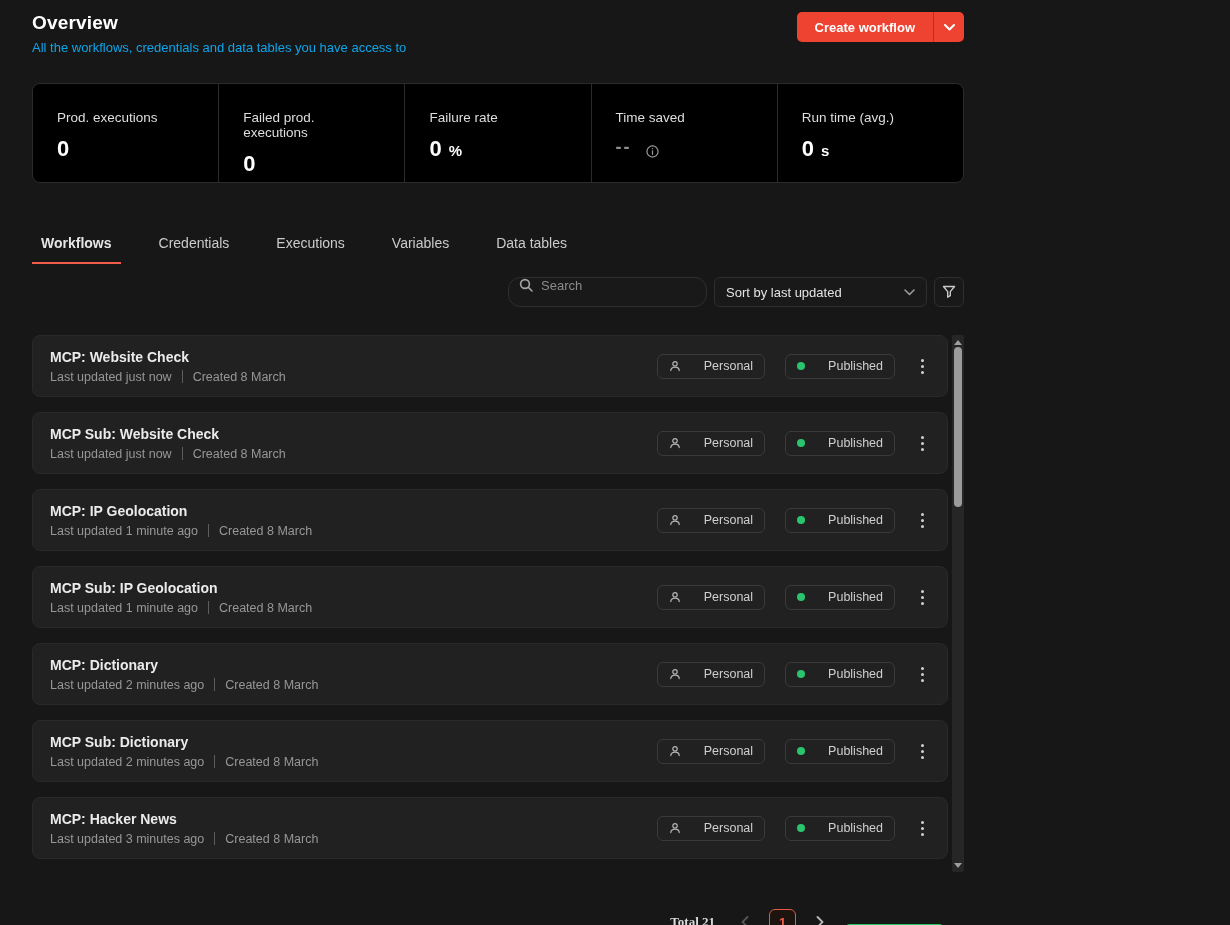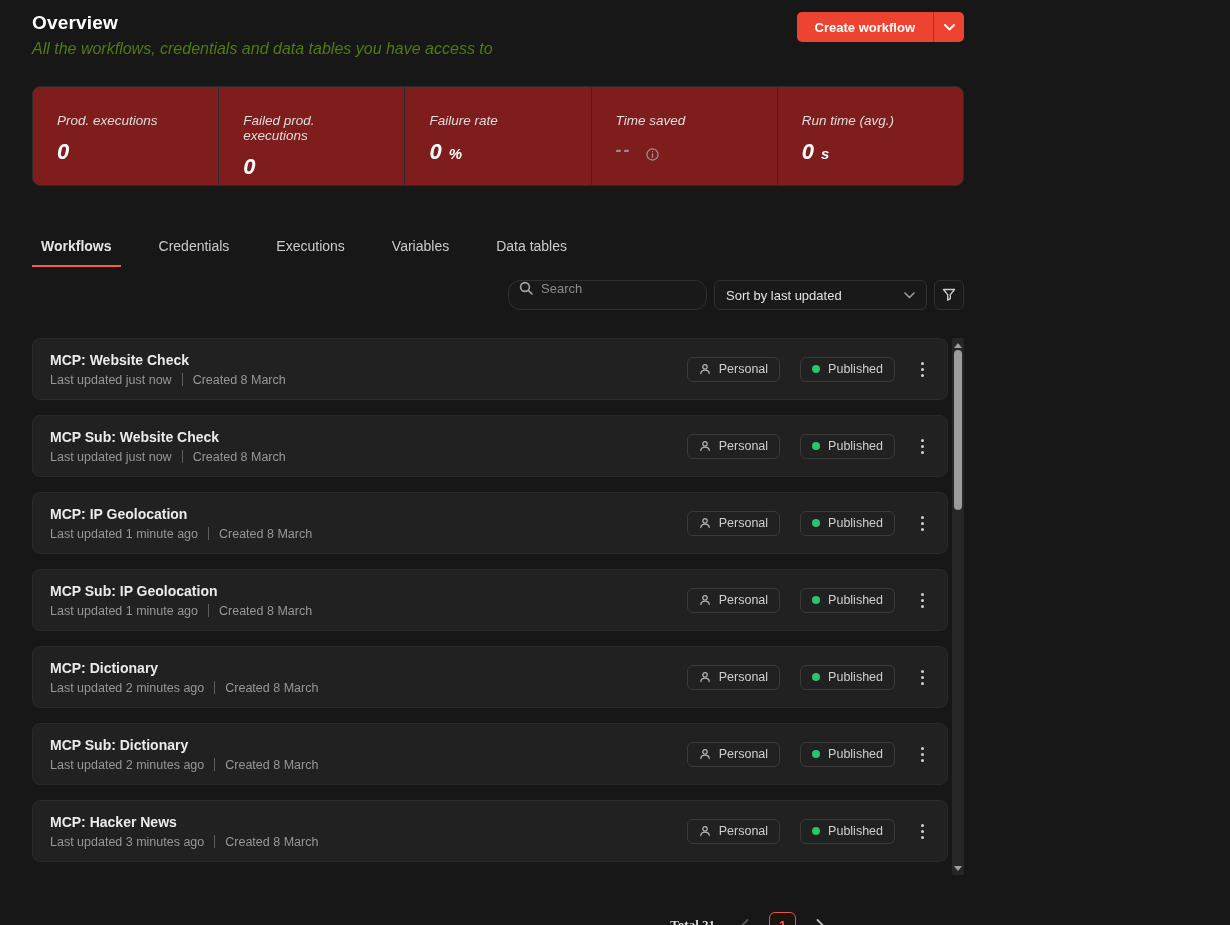--- a/index.html
+++ b/index.html
@@ -8,27 +8,27 @@
     background:#171717;
     font-family:"Liberation Sans", sans-serif;
     color:#ececec;
     overflow:hidden;
   }
   .page { width:982px; height:925px; position:relative; }
 
   
   .header { display:flex; justify-content:space-between; align-items:flex-start; padding:12px 18px 0 32px; }
   .page-title { font-size:19px; font-weight:700; color:#ffffff; letter-spacing:.2px; }
-  .page-subtitle { font-size:16px; color:#4d7c0f; margin-top:6px;font-style:italic; }
+  .page-subtitle { font-size:13px; color:#0ea5e9; margin-top:6px; }
   .create-btn { display:flex; height:30px; border-radius:5px; overflow:hidden; cursor:pointer; }
   .create-btn .main { background:#ee4331; color:#fff; font-size:13px; font-weight:700; display:flex; align-items:center; padding:0 18px; }
   .create-btn .caret { background:#ee4331; width:31px; display:flex; align-items:center; justify-content:center; border-left:1px solid rgba(0,0,0,.25); color:#fff; }
 
   
-  .stats { display:flex; margin:28px 18px 0 32px; height:100px; background:#7f1d1d; border:1px solid #2b2b2b; border-radius:8px;font-style:italic; }
+  .stats { display:flex; margin:28px 18px 0 32px; height:100px; background:#000000; border:1px solid #2b2b2b; border-radius:8px; }
   .stat-card { flex:1; padding:26px 24px 0 24px; }
   .stat-card + .stat-card { border-left:1px solid #2b2b2b; }
   .stat-label { font-size:13.5px; color:#dedede; }
   .stat-value-row { margin-top:13px; display:flex; align-items:flex-end; gap:7px; }
   .stat-value { font-size:22px; font-weight:700; color:#ffffff; line-height:1; }
   .stat-suffix { font-size:15px; font-weight:700; color:#ffffff; line-height:1.2; }
   .stat-value.muted { color:#8f8f8f; font-size:18px; letter-spacing:2px; }
   .info-icon { color:#9a9a9a; display:flex; margin-bottom:-2px; cursor:pointer; }
 
   
@@ -50,21 +50,21 @@
   
   .list-region { display:flex; margin:28px 18px 0 32px; height:537px; }
   .rows { flex:1; margin-right:4px; }
   .wf-card { height:62px; background:#212121; border:1px solid #292929; border-radius:8px; margin-bottom:15px; display:flex; align-items:center; justify-content:space-between; padding:0 17px 0 17px; cursor:pointer; }
   .wf-card:last-child { margin-bottom:0; }
   .wf-left { display:flex; flex-direction:column; gap:5px; }
   .wf-title { font-size:14px; font-weight:700; color:#ebebeb; }
   .wf-meta { display:flex; align-items:flex-start; font-size:12.5px; color:#979797; }
   .meta-divider { width:1px; height:13px; background:#5d5d5d; margin:0 10px; display:inline-block; }
   .wf-right { display:flex; align-items:center; gap:20px; }
-  .badge { height:25px; border:1px solid #3a3a3a; border-radius:6px; display:flex; align-items:center; gap:8px; padding:0 11px; font-size:12.5px; color:#cfcfcf; background:transparent; }
+  .badge { height:25px; border:1px solid #3a3a3a; border-radius:6px; display:flex; align-items:center; gap:23px; padding:0 11px; font-size:12.5px; color:#cfcfcf; background:transparent; }
   .person-icon { color:#b5b5b5; display:flex; }
   .status-dot { width:8px; height:8px; border-radius:50%; }
   .kebab { display:flex; flex-direction:column; gap:3px; padding:4px 6px; cursor:pointer; }
   .kebab i { width:3px; height:3px; border-radius:50%; background:#d2d2d2; display:block; }
 
   
   .scrollbar { width:12px; background:#262626; border-radius:2px; position:relative; }
   .sb-arrow { position:absolute; left:0; width:12px; height:14px; display:flex; align-items:center; justify-content:center; cursor:pointer; }
   .sb-arrow.up { top:0; }
   .sb-arrow.down { bottom:0; }

